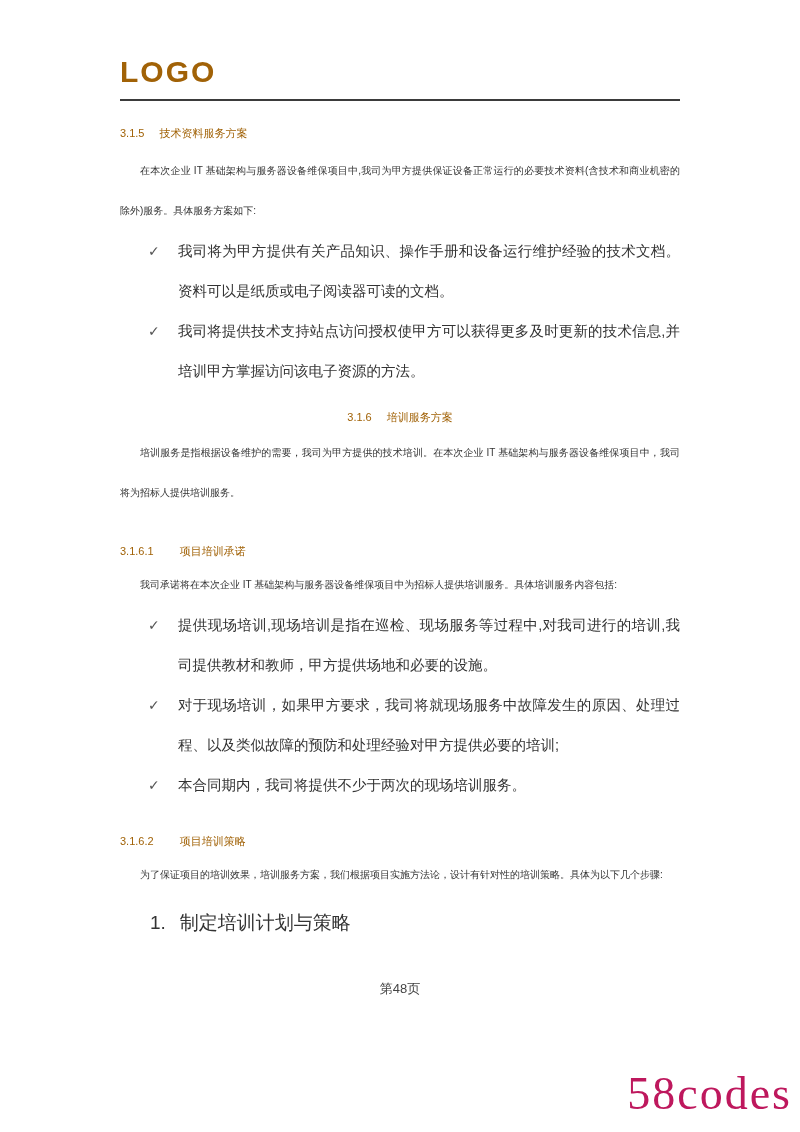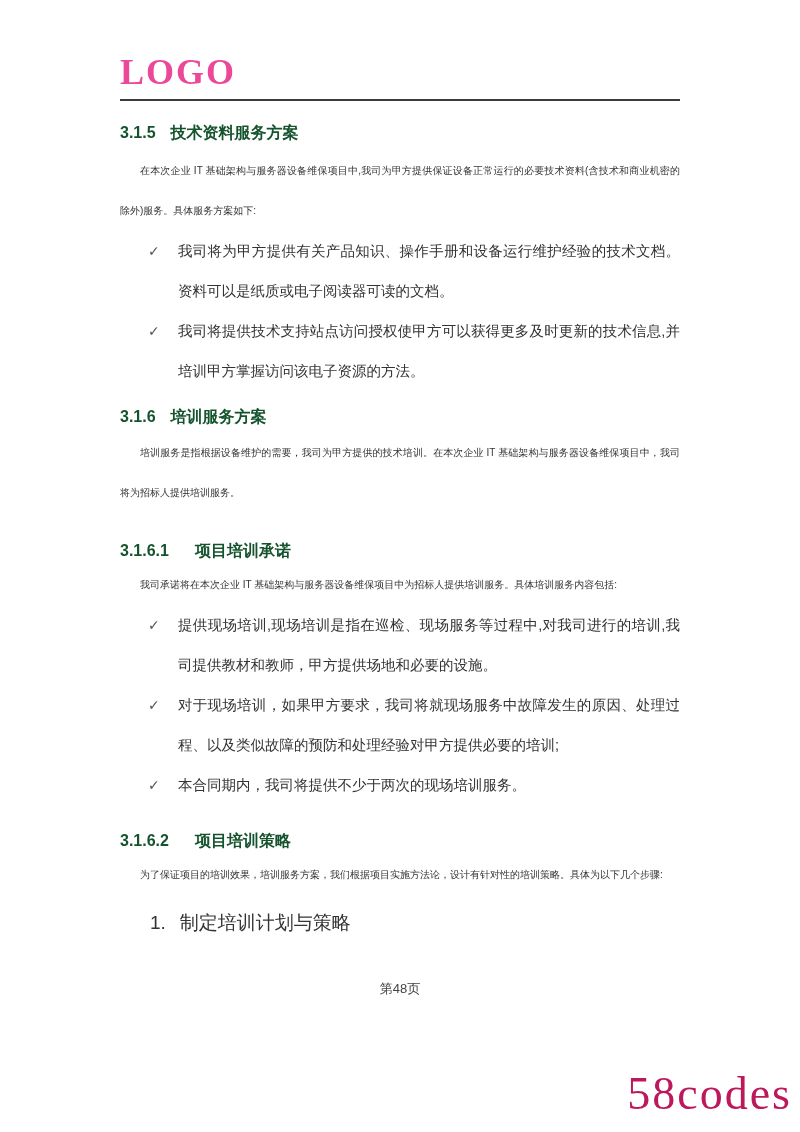--- a/index.html
+++ b/index.html
@@ -15,43 +15,43 @@
     font-family: "Liberation Sans", "DejaVu Sans", sans-serif;
     color: #333333;
   }
   .page {
     position: absolute;
     inset: 0;
     padding: 55px 120px 0 120px;
     box-sizing: border-box;
   }
   .logo {
-    color: #ec4899;
-    font-size: 36px;
+    color: #a16207;
+    font-size: 30px;
     font-weight: 800;
     letter-spacing: 2px;
     line-height: 34px;
-    font-family: Liberation Serif, serif;
+    font-family: Liberation Sans, sans-serif;
   }
   .header-rule {
     border: none;
     border-top: 2px solid #3b3b3b;
     margin: 10px 0 0 0;
   }
   .heading {
-    font-size: 16px;
-    font-weight: bold;
-    color: #14532d;
+    font-size: 11px;
+    font-weight: normal;
+    color: #a16207;
     line-height: 20px;
     margin: 0;
   }
   .heading .h-num { margin-right: 15px; }
   .heading.sub .h-num { margin-right: 26px; }
   .h-315  { margin-top: 22px; }
-  .h-316  { margin-top: 16px; }
+  .h-316  { margin-top: 16px; text-align: center; }
   .h-3161 { margin-top: 28px; }
   .h-3162 { margin-top: 26px; }
   .para {
     font-size: 10px;
     line-height: 40px;
     text-align: justify;
     margin: 0;
     color: #333333;
   }
   .para.first-indent { text-indent: 2em; }

